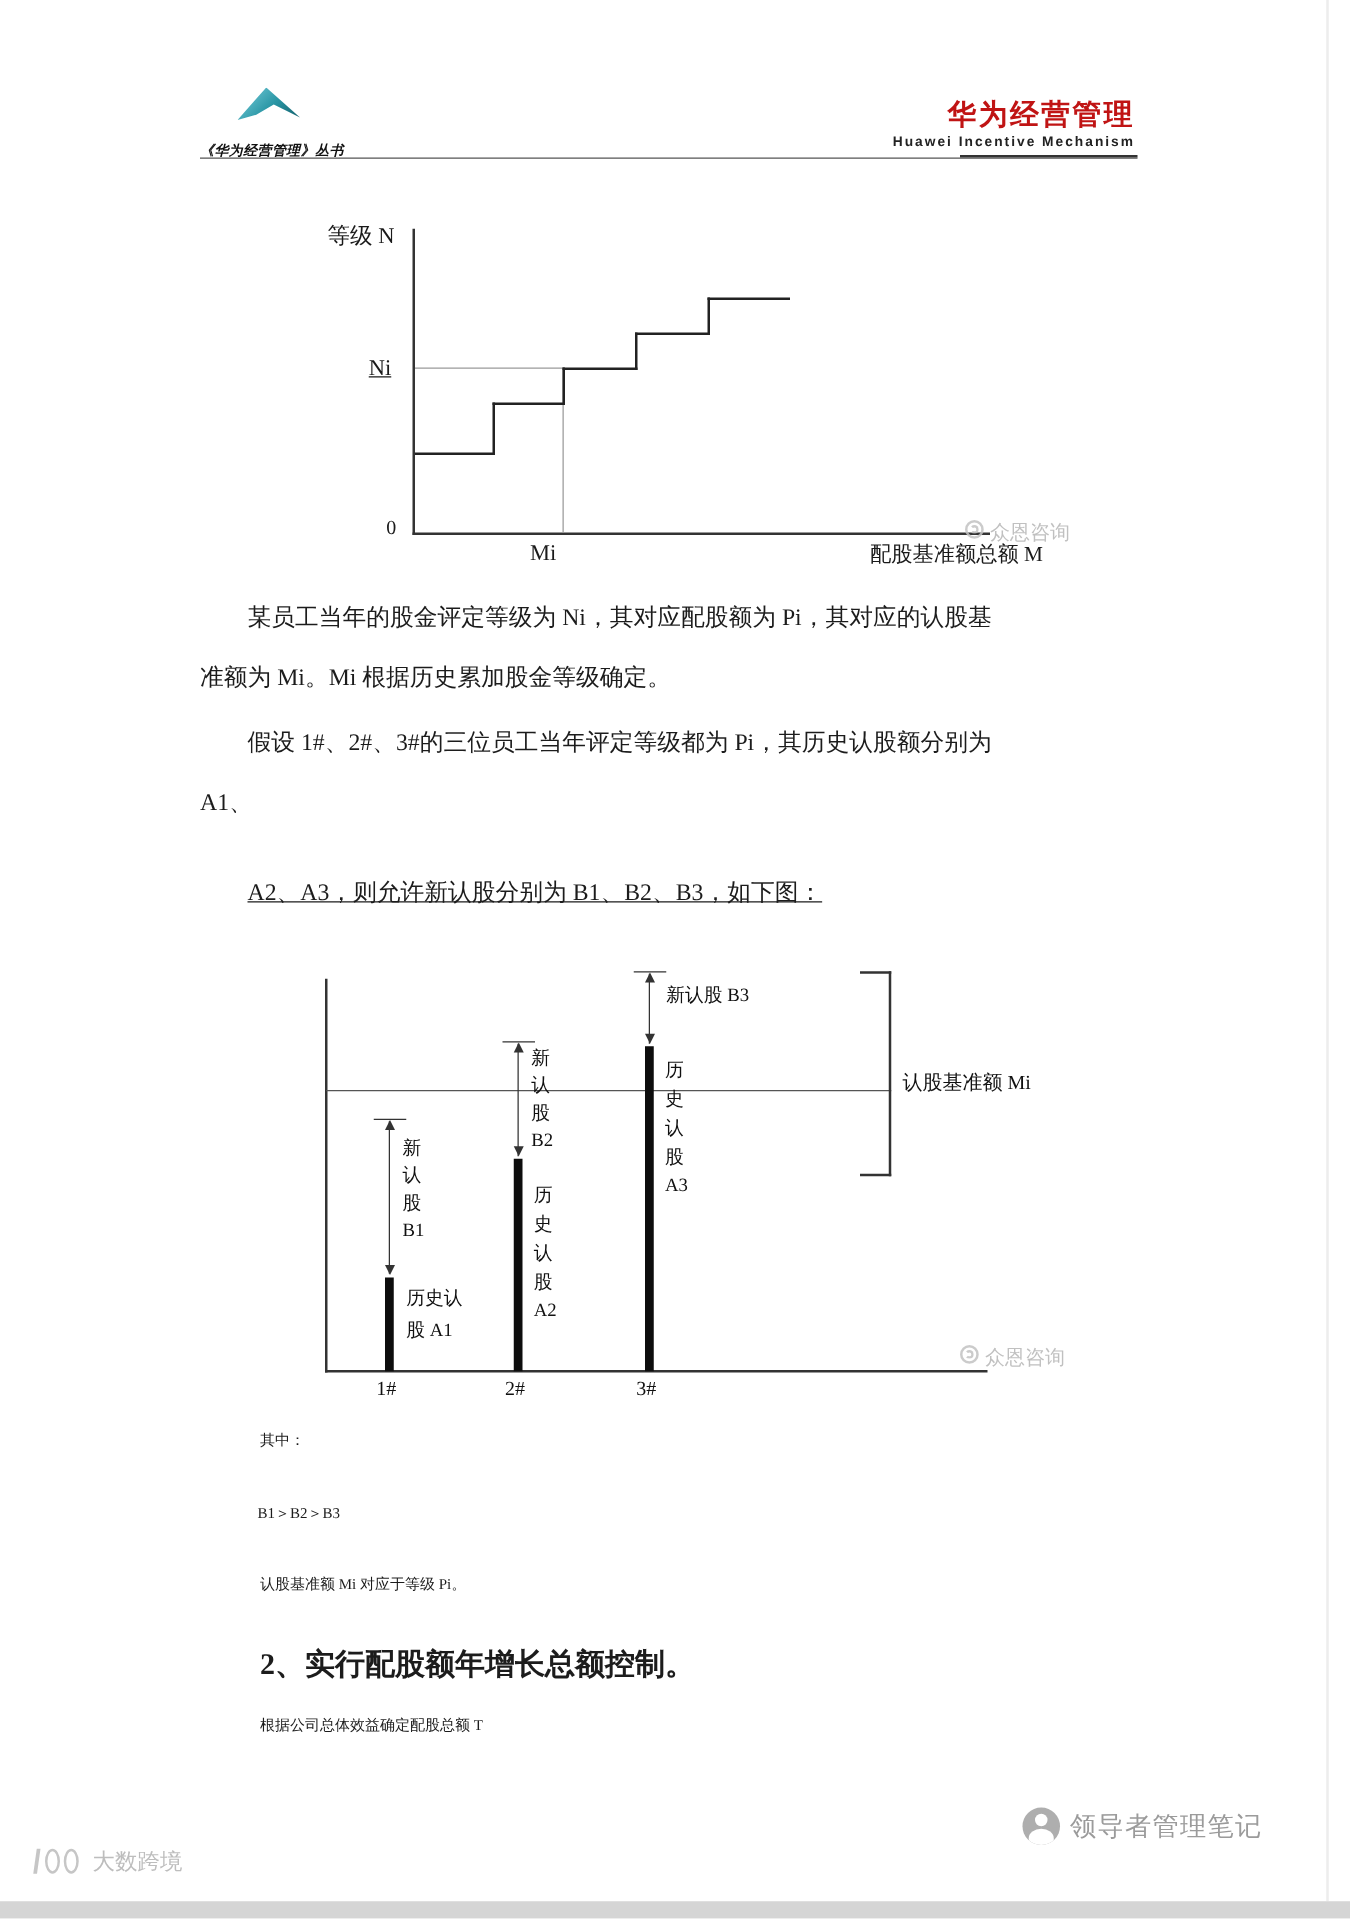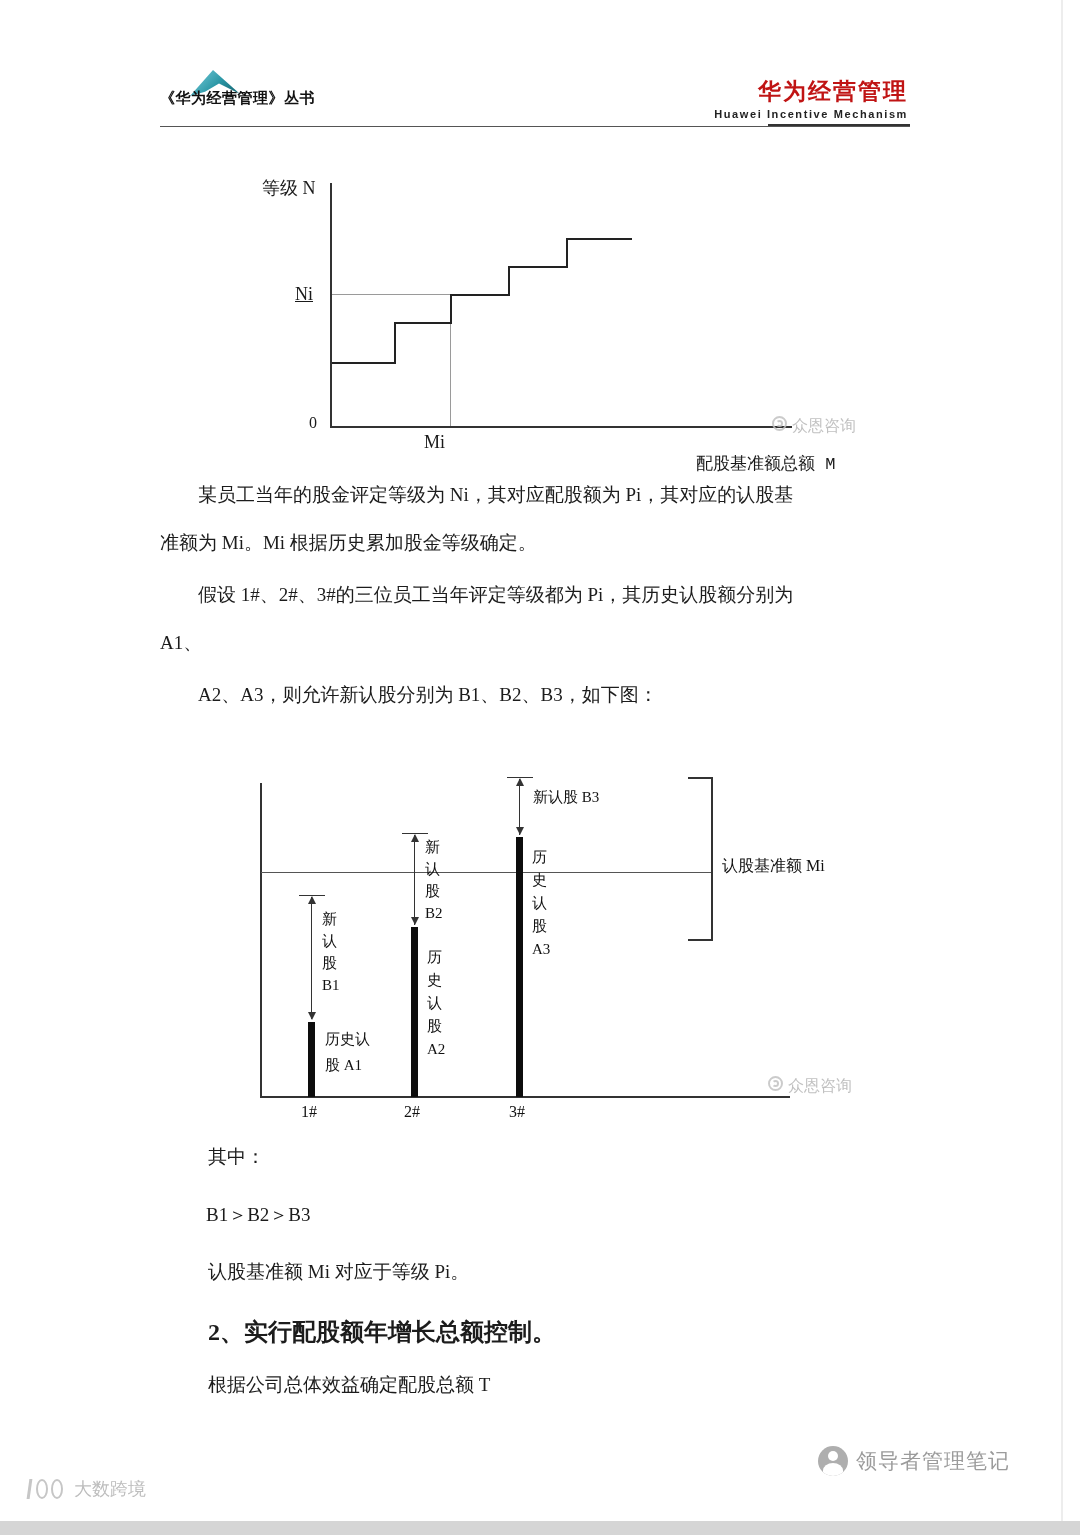--- a/index.html
+++ b/index.html
@@ -15,40 +15,40 @@
   .hline { position:absolute; background:#333; height:2px; }
   .vline { position:absolute; background:#333; width:2px; }
   .stair { position:absolute; background:#222; }
   .thin  { position:absolute; background:#9a9a9a; }
   .pre { white-space: pre-line; }
 
   
   .logo-swoosh { position:absolute; left:190px; top:70px; width:50px; height:26px;
     background:linear-gradient(135deg,#7fd3e0 0%,#2a96a5 55%,#135f6b 100%);
     clip-path:polygon(0% 100%, 46% 0%, 100% 92%, 58% 52%, 30% 84%); }
-  .series-title { position:absolute; left:160px; top:89px; font-size:15px; font-weight:bold; letter-spacing:.5px; color:#111; }
+  .series-title { position:absolute; left:160px; top:113px; font-size:11px; font-weight:bold; letter-spacing:.5px; color:#111;font-style:italic; }
   .title-cn { position:absolute; right:172px; top:76px; font-size:23px; font-weight:bold; letter-spacing:2px; color:#c01414; }
   .title-en { position:absolute; right:172px; top:108px; font-size:11px; font-weight:bold; letter-spacing:1.6px; color:#222;
     font-family:"Liberation Sans","DejaVu Sans",sans-serif; }
   .header-rule { position:absolute; left:160px; top:126px; width:750px; height:1px; background:#555; }
   .header-rule-right { position:absolute; left:768px; top:124px; width:142px; height:2px; background:#333; }
 
   
   .chart-label { position:absolute; font-size:18px; color:#1a1a1a; }
 
   
   .wm { position:absolute; display:flex; gap:5px; color:#b6b6b6; font-size:16px; opacity:.85; z-index:5;
         font-family:"Liberation Sans","DejaVu Sans",sans-serif; }
   .wm-icon { width:15px; height:15px; border:2px solid #c3c3c3; border-radius:50%; position:relative; flex:0 0 auto; }
   .wm-icon::after { content:""; position:absolute; inset:2px; border:2px solid #c3c3c3; border-radius:50%; border-left-color:transparent; }
 
   
   .para { position:absolute; left:160px; width:768px; font-size:19px; line-height:48px; color:#1c1c1c; }
   .indent { text-indent:2em; }
-  .line { position:absolute; font-size:19px; color:#1c1c1c; line-height:1.5; }
+  .line { position:absolute; font-size:12px; color:#1c1c1c; line-height:1.5; }
   .heading { font-weight:700; font-size:24px; }
 
   
   .bar-black { position:absolute; width:7px; background:#0d0d0d; }
   .arrow-line { position:absolute; width:1px; background:#333; }
   .cap { position:absolute; height:1px; background:#333; }
   .arrow-up { position:absolute; width:0; height:0; border-left:4px solid transparent; border-right:4px solid transparent; border-bottom:8px solid #333; }
   .arrow-down { position:absolute; width:0; height:0; border-left:4px solid transparent; border-right:4px solid transparent; border-top:8px solid #333; }
   .v-label { position:absolute; font-size:15px; line-height:22px; color:#111; text-align:left; }
   .tick-label { position:absolute; font-size:16px; color:#111; }
@@ -83,21 +83,21 @@
     <div class="title-en">Huawei Incentive Mechanism</div>
     <div class="header-rule"></div>
     <div class="header-rule-right"></div>
   </div>
 
   <div>
     <div class="chart-label" style="left:262px; top:176px;">等级 N</div>
     <div class="chart-label" style="left:295px; top:284px;text-decoration:underline;">Ni</div>
     <div class="chart-label" style="left:309px; top:414px; font-size:16px;">0</div>
     <div class="chart-label" style="left:424px; top:432px;">Mi</div>
-    <div class="chart-label" style="left:696px; top:452px; font-size:17px;font-family:Liberation Mono, monospace;">配股基准额总额 M</div>
+    <div class="chart-label" style="left:696px; top:432px; font-size:17px;">配股基准额总额 M</div>
 
     <div class="vline" style="left:330px; top:183px; height:245px;"></div>
     <div class="hline" style="left:330px; top:426px; width:462px;"></div>
 
     <div class="thin" style="left:332px; top:294px; width:118px; height:1px;"></div>
     <div class="thin" style="left:450px; top:294px; width:1px; height:132px;"></div>
 
     <div class="stair" style="left:332px; top:362px; width:63px; height:2px;"></div>
     <div class="stair" style="left:394px; top:322px; width:2px; height:42px;"></div>
     <div class="stair" style="left:394px; top:322px; width:58px; height:2px;"></div>
@@ -112,21 +112,21 @@
       <span class="wm-icon"></span>
       <span>众恩咨询</span>
     </div>
   </div>
 
   <div>
     <p class="para pre indent" style="top:452px;">某员工当年的股金评定等级为 Ni，其对应配股额为 Pi，其对应的认股基
 准额为 Mi。Mi 根据历史累加股金等级确定。</p>
     <p class="para pre indent" style="top:552px;">假设 1#、2#、3#的三位员工当年评定等级都为 Pi，其历史认股额分别为
 A1、</p>
-    <p class="para pre indent" style="top:652px;">A2、A3，则允许新认股分别为 B1、B2、B3，如下图：</p>
+    <p class="para pre indent" style="top:672px;text-decoration:underline;">A2、A3，则允许新认股分别为 B1、B2、B3，如下图：</p>
   </div>
 
   <div>
     <div class="vline" style="left:260px; top:783px; height:315px;"></div>
     <div class="hline" style="left:260px; top:1096px; width:530px;"></div>
     <div class="thin" style="left:261px; top:872px; width:452px; height:1px; background:#555;"></div>
 
     <div class="bracket-v" style="left:711px; top:777px; height:164px;"></div>
     <div class="bracket-cap" style="left:688px; top:777px; width:25px;"></div>
     <div class="bracket-cap" style="left:688px; top:939px; width:25px;"></div>

